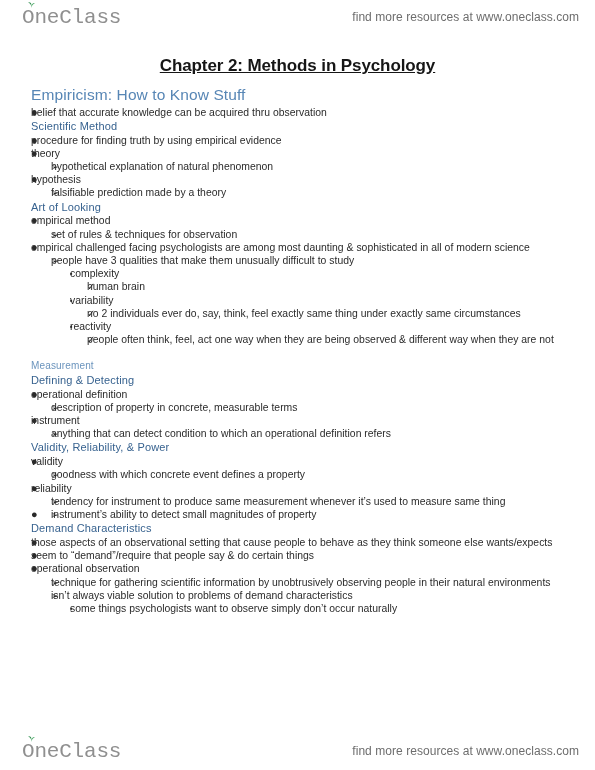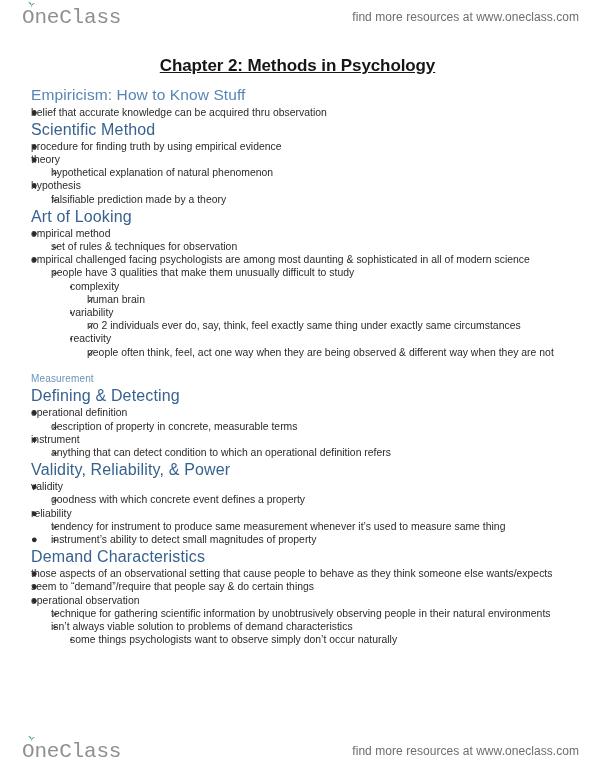--- a/index.html
+++ b/index.html
@@ -94,21 +94,21 @@
   }
   h2.h-sub {
     font-size: 10px;
     font-weight: 400;
     color: #6b94bd;
     margin: 3px 0 0 0;
     letter-spacing: 0.15px;
     line-height: 1.25;
   }
   h3.h-subsub {
-    font-size: 16px;
+    font-size: 11px;
     font-weight: 400;
     color: #37628f;
     margin: 1px 0 0 0;
     letter-spacing: 0.15px;
     line-height: 1.25;
   }
 
   
   ul.outline {
     list-style: none;

